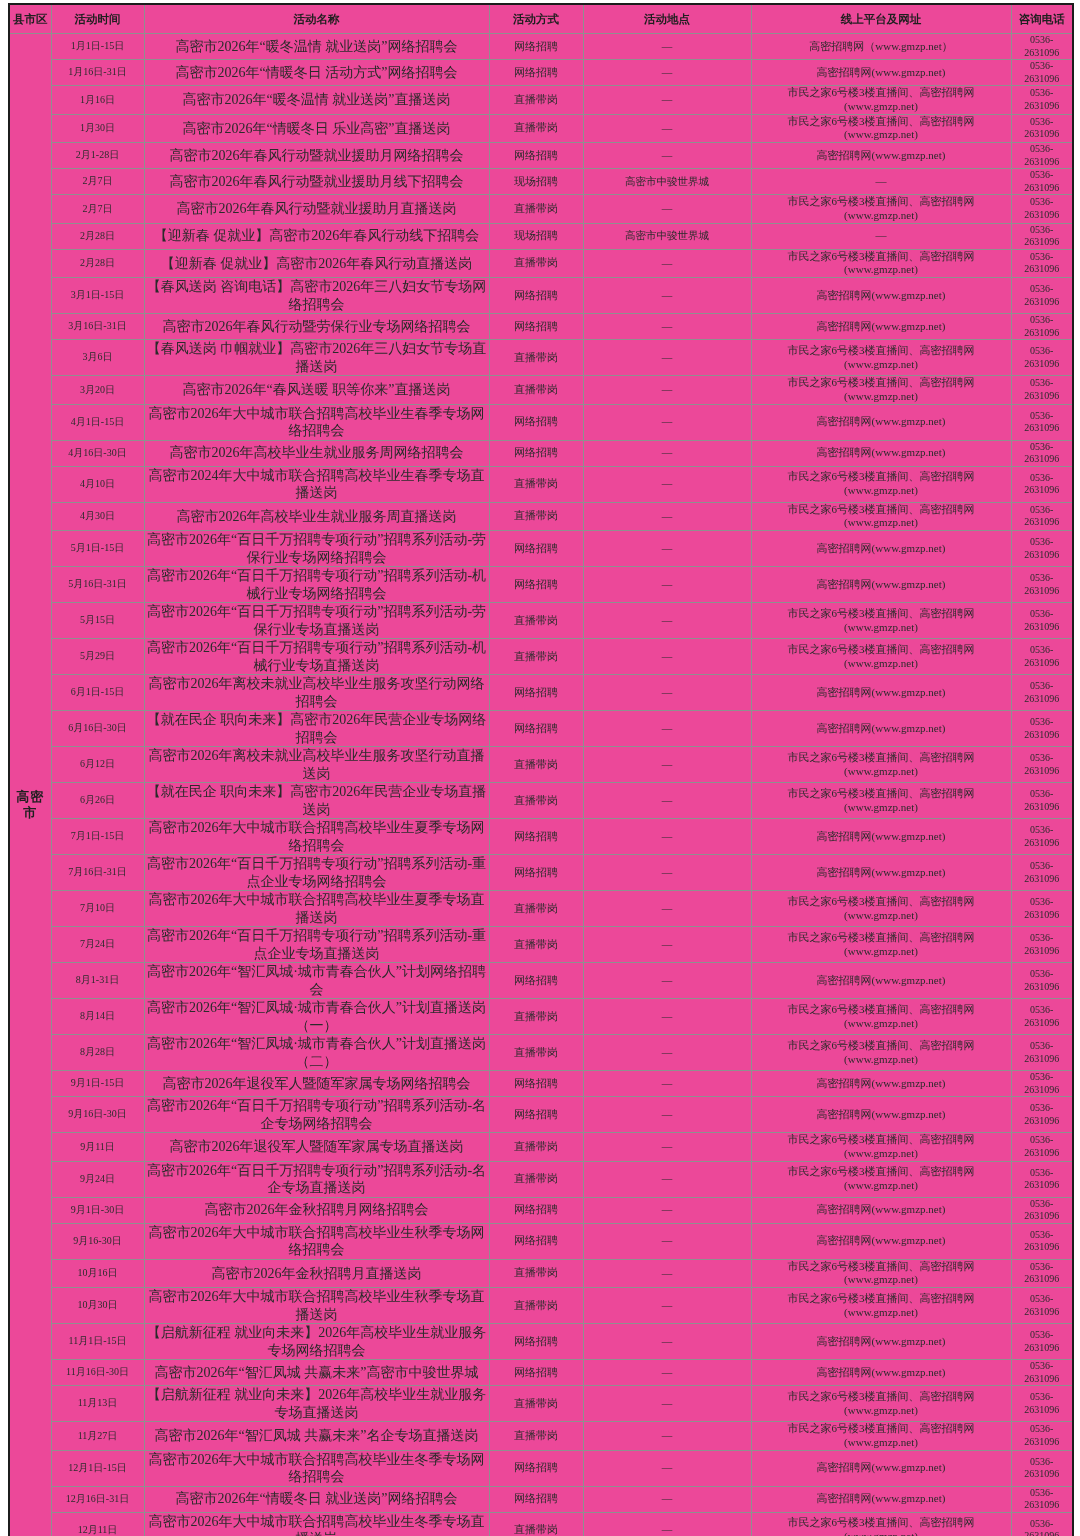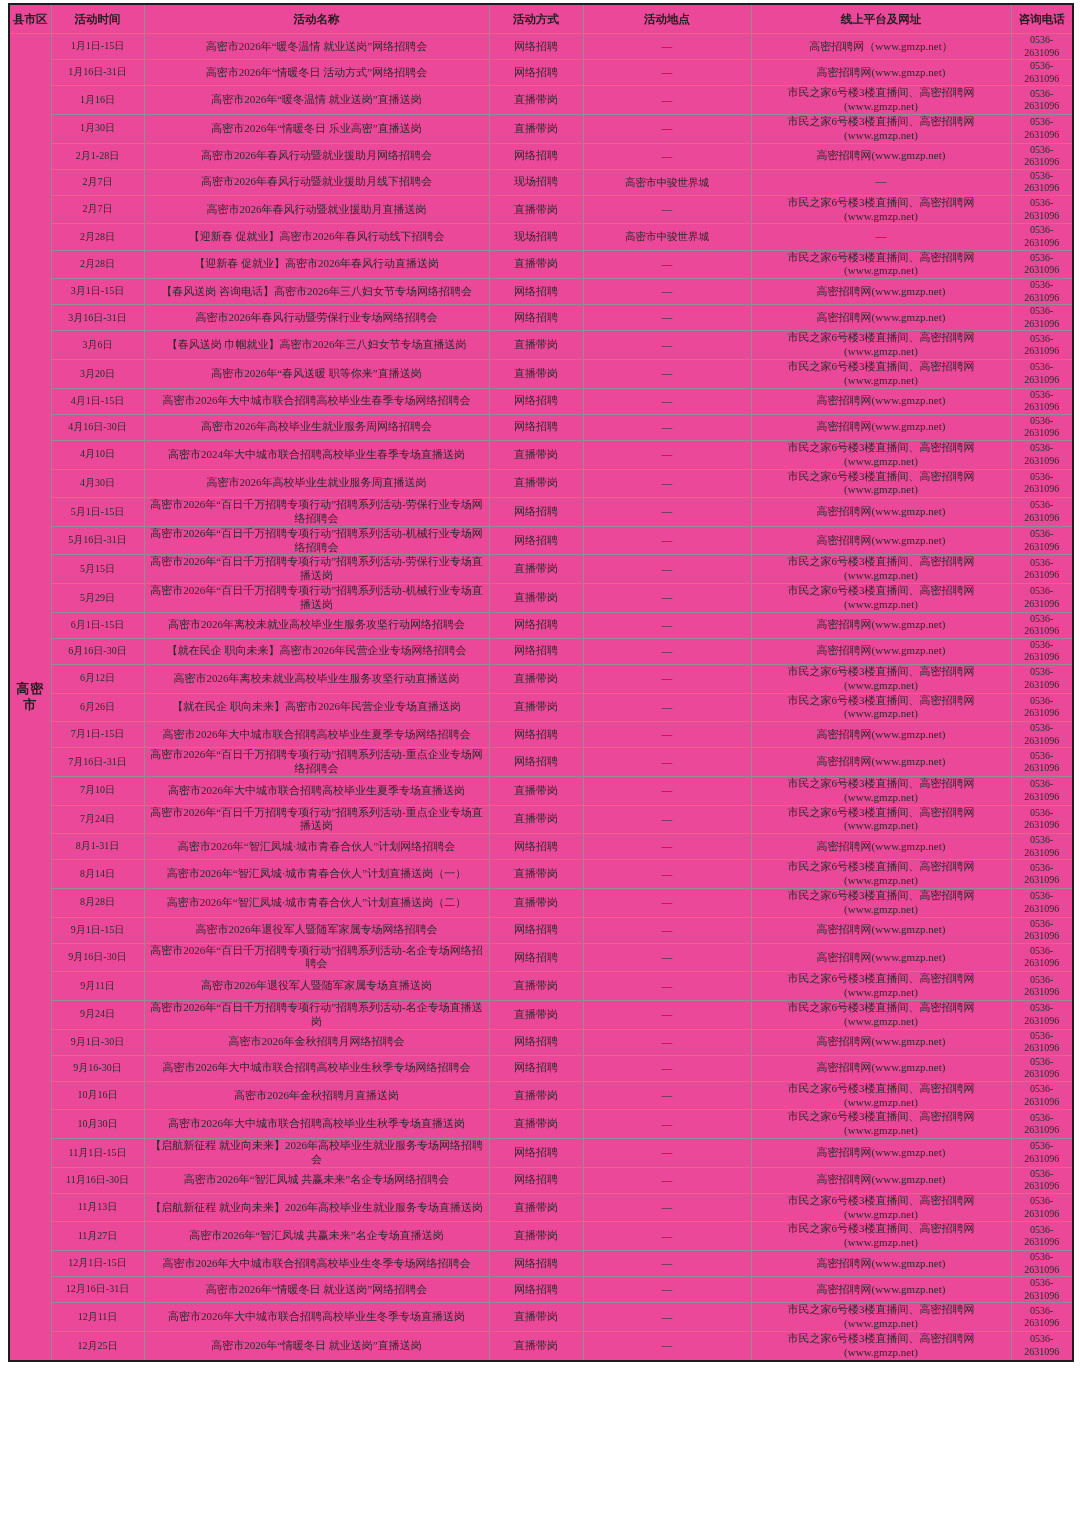--- a/index.html
+++ b/index.html
@@ -41,21 +41,21 @@
     color: #1f1f1f;
   }
   .sched td { font-size: 10.5px; }
   td.c-county {
     font-weight: bold;
     font-size: 13px;
     color: #1f1f1f;
     letter-spacing: 1px;
   }
   td.f-time   { font-size: 10px; }
-  td.f-name   { font-size: 11px; }
+  td.f-name   { font-size: 14px; }
   td.f-method { font-size: 11px; }
   td.f-location { font-size: 10.5px; }
   td.f-platform { font-size: 11px; }
   td.f-phone  { font-size: 10px; }
 </style>
 </head>
 <body>
 
 <div class="page">
   <table class="sched">
@@ -404,21 +404,21 @@
         <tr>
     <td class="f-time">11月1日-15日</td>
     <td class="f-name">【启航新征程 就业向未来】2026年高校毕业生就业服务专场网络招聘会</td>
     <td class="f-method">网络招聘</td>
     <td class="f-location">—</td>
     <td class="f-platform">高密招聘网(www.gmzp.net)</td>
     <td class="f-phone">0536-2631096</td>
   </tr>
         <tr>
     <td class="f-time">11月16日-30日</td>
-    <td class="f-name">高密市2026年“智汇凤城 共赢未来”名企专场网络招聘会</td>
+    <td class="f-name">高密市2026年“智汇凤城 共赢未来”高密市中骏世界城</td>
     <td class="f-method">网络招聘</td>
     <td class="f-location">—</td>
     <td class="f-platform">高密招聘网(www.gmzp.net)</td>
     <td class="f-phone">0536-2631096</td>
   </tr>
         <tr>
     <td class="f-time">11月13日</td>
     <td class="f-name">【启航新征程 就业向未来】2026年高校毕业生就业服务专场直播送岗</td>
     <td class="f-method">直播带岗</td>
     <td class="f-location">—</td>

